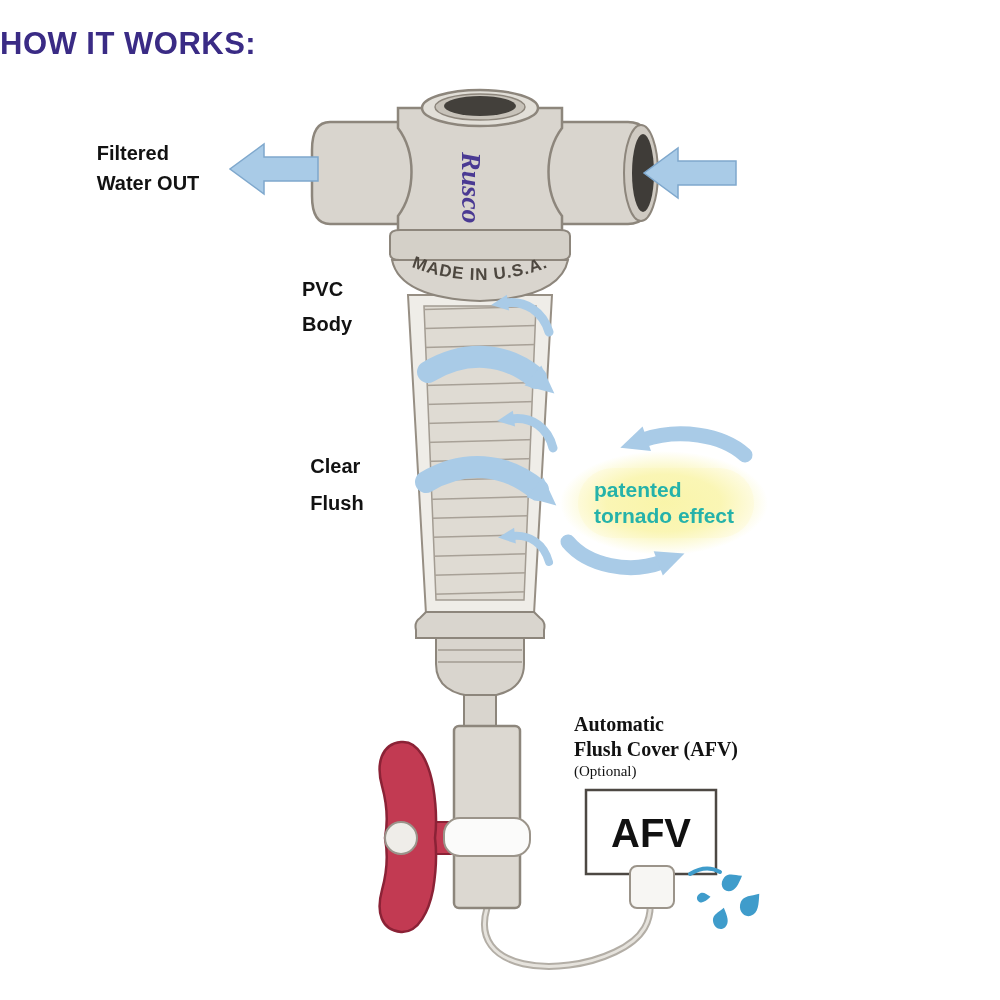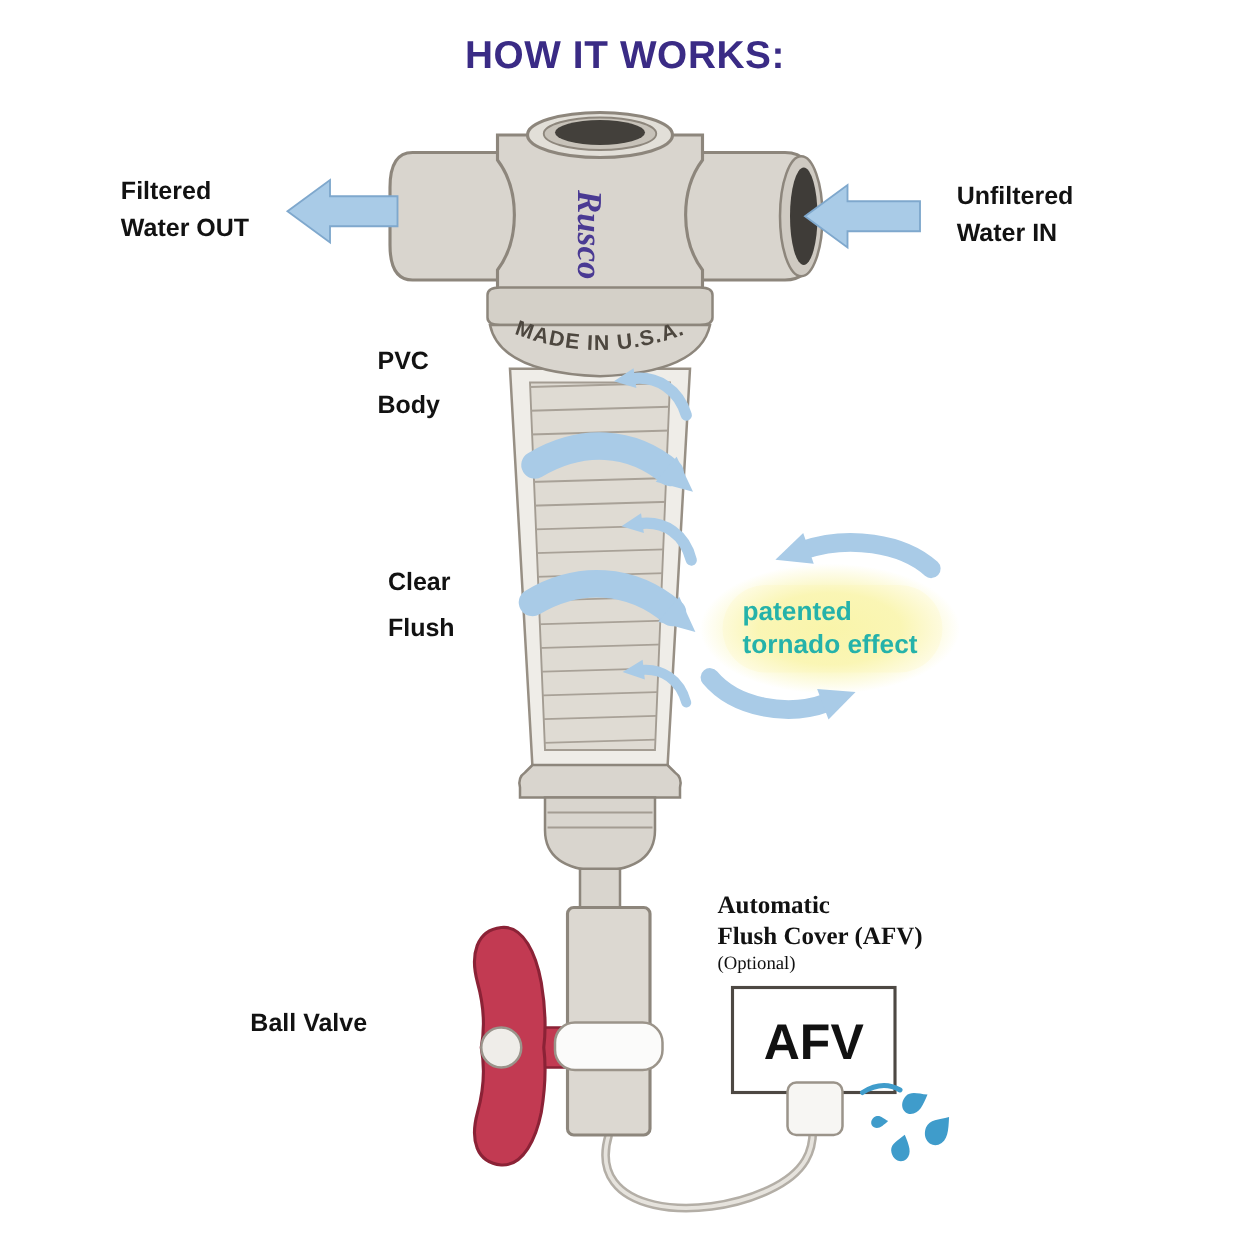--- a/index.html
+++ b/index.html
@@ -13,21 +13,21 @@
     --body-gray:#d9d5ce;
   }
   html,body{margin:0;padding:0;}
   body{
     width:1000px;height:1000px;background:#ffffff;position:relative;overflow:hidden;
     font-family:"Liberation Sans",sans-serif;
   }
   .stage{position:absolute;inset:0;}
   svg.illustration{position:absolute;left:0;top:0;}
   .title{
-    position:absolute;top:26px;left:0;width:100%;text-align:center;
+    position:absolute;top:26px;left:0;width:100%;
     font-size:31px;font-weight:bold;letter-spacing:.5px;color:var(--title-purple);
   }
   .callout{
     position:absolute;transform:translateX(-50%);text-align:left;
     font-weight:bold;font-size:20px;color:#121212;white-space:nowrap;
   }
   .callout span{display:block;}
   #lbl-filtered{left:148px;top:138px;line-height:1.5;}
   #lbl-unfiltered{left:812px;top:142px;line-height:1.5;}
   #lbl-pvc{left:327px;top:272px;line-height:1.75;}
@@ -141,42 +141,37 @@
     </g>
   </svg>
 
   <div class="title">HOW IT WORKS:</div>
 
   <div class="callout" id="lbl-filtered">
     <span>Filtered</span>
     <span>Water OUT</span>
   </div>
 
-  <div class="callout" id="lbl-unfiltered">
-    <span>Unfiltered</span>
-    <span>Water IN</span>
-  </div>
 
   <div class="callout" id="lbl-pvc">
     <span>PVC</span>
     <span>Body</span>
   </div>
 
   <div class="callout" id="lbl-clear">
     <span>Clear</span>
     <span>Flush</span>
   </div>
 
   <div class="callout" id="lbl-tornado">
     <span>patented</span>
     <span>tornado effect</span>
   </div>
 
   <div class="callout" id="lbl-ballvalve">
-    <span>Ball Valve</span>
   </div>
 
   <div class="callout" id="lbl-afv">
     <span>Automatic</span>
     <span>Flush Cover (AFV)</span>
     <span class="optional">(Optional)</span>
   </div>
 
 </div>
 

